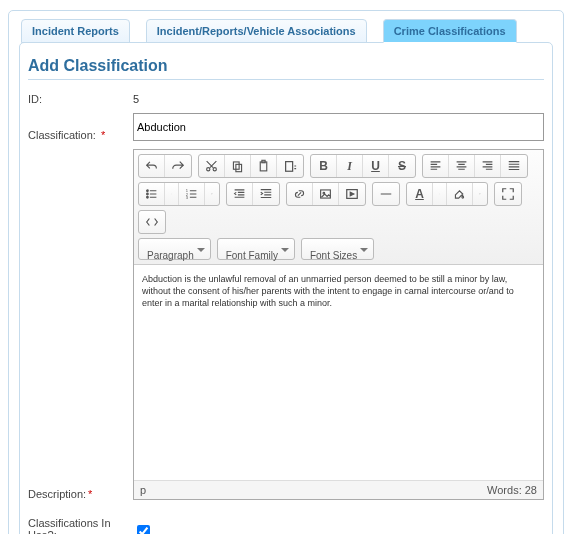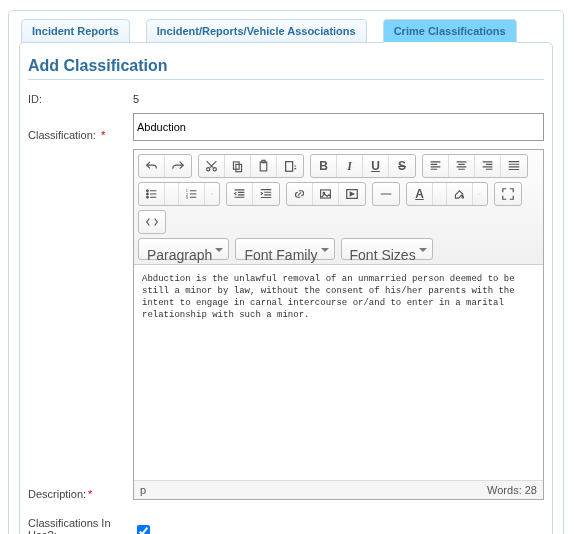--- a/index.html
+++ b/index.html
@@ -19,23 +19,23 @@
 .txt{width:100%;border:1px solid #999;font-size:11px;padding:2px 3px;height:28px;background:#fff}
 .editor{border:1px solid #aaa;background:#fff}
 .tbbar{background:linear-gradient(#fdfdfd,#f0f0f0);border-bottom:1px solid #ccc;padding:4px 4px}
 .tbrow{display:flex;flex-wrap:wrap;align-items:center;gap:4px 6px;margin-bottom:4px}
 .tbrow:last-child{margin-bottom:0}
 .grp{display:inline-flex;border:1px solid #bbb;border-radius:3px;overflow:hidden;background:linear-gradient(#fff,#f3f3f3)}
 .btn{width:26px;height:22px;border:none;border-right:1px solid #ddd;background:transparent;cursor:pointer;display:flex;align-items:center;justify-content:center}
 .grp .btn:last-child{border-right:none}
 .btn svg{width:14px;height:14px;stroke:#555;fill:none;stroke-width:1.4}
 .btn.txtbtn{font-weight:bold;font-size:12px;color:#555;font-family:inherit}
-.sel{height:22px;border:1px solid #bbb;border-radius:3px;background:linear-gradient(#fff,#f3f3f3);display:flex;align-items:center;padding:12px 16px 0 8px;font-size:14px;color:#555;position:relative;cursor:pointer}
+.sel{height:22px;border:1px solid #bbb;border-radius:3px;background:linear-gradient(#fff,#f3f3f3);display:flex;align-items:center;padding:12px 16px 0 8px;font-size:10px;color:#555;position:relative;cursor:pointer}
 .sel:after{content:"";position:absolute;right:5px;top:9px;border:4px solid transparent;border-top-color:#777}
-.edarea{padding:8px 8px;height:215px;font-family:Liberation Mono, monospace;font-size:9px;line-height:1.35;color:#333;overflow:auto}
+.edarea{padding:8px 8px;height:215px;font-family:Liberation Sans, sans-serif;font-size:9px;line-height:1.35;color:#333;overflow:auto}
 .status{display:flex;justify-content:space-between;border-top:1px solid #ddd;background:#f5f5f5;padding:3px 6px;font-size:11px;color:#555}
 </style>
 </head>
 <body>
 <div class="wrap">
 <div class="outer">
 
 <div class="tabs">
   <div class="tab"><span>Incident Reports</span></div>
   <div class="tab"><span>Incident/Reports/Vehicle Associations</span></div>

